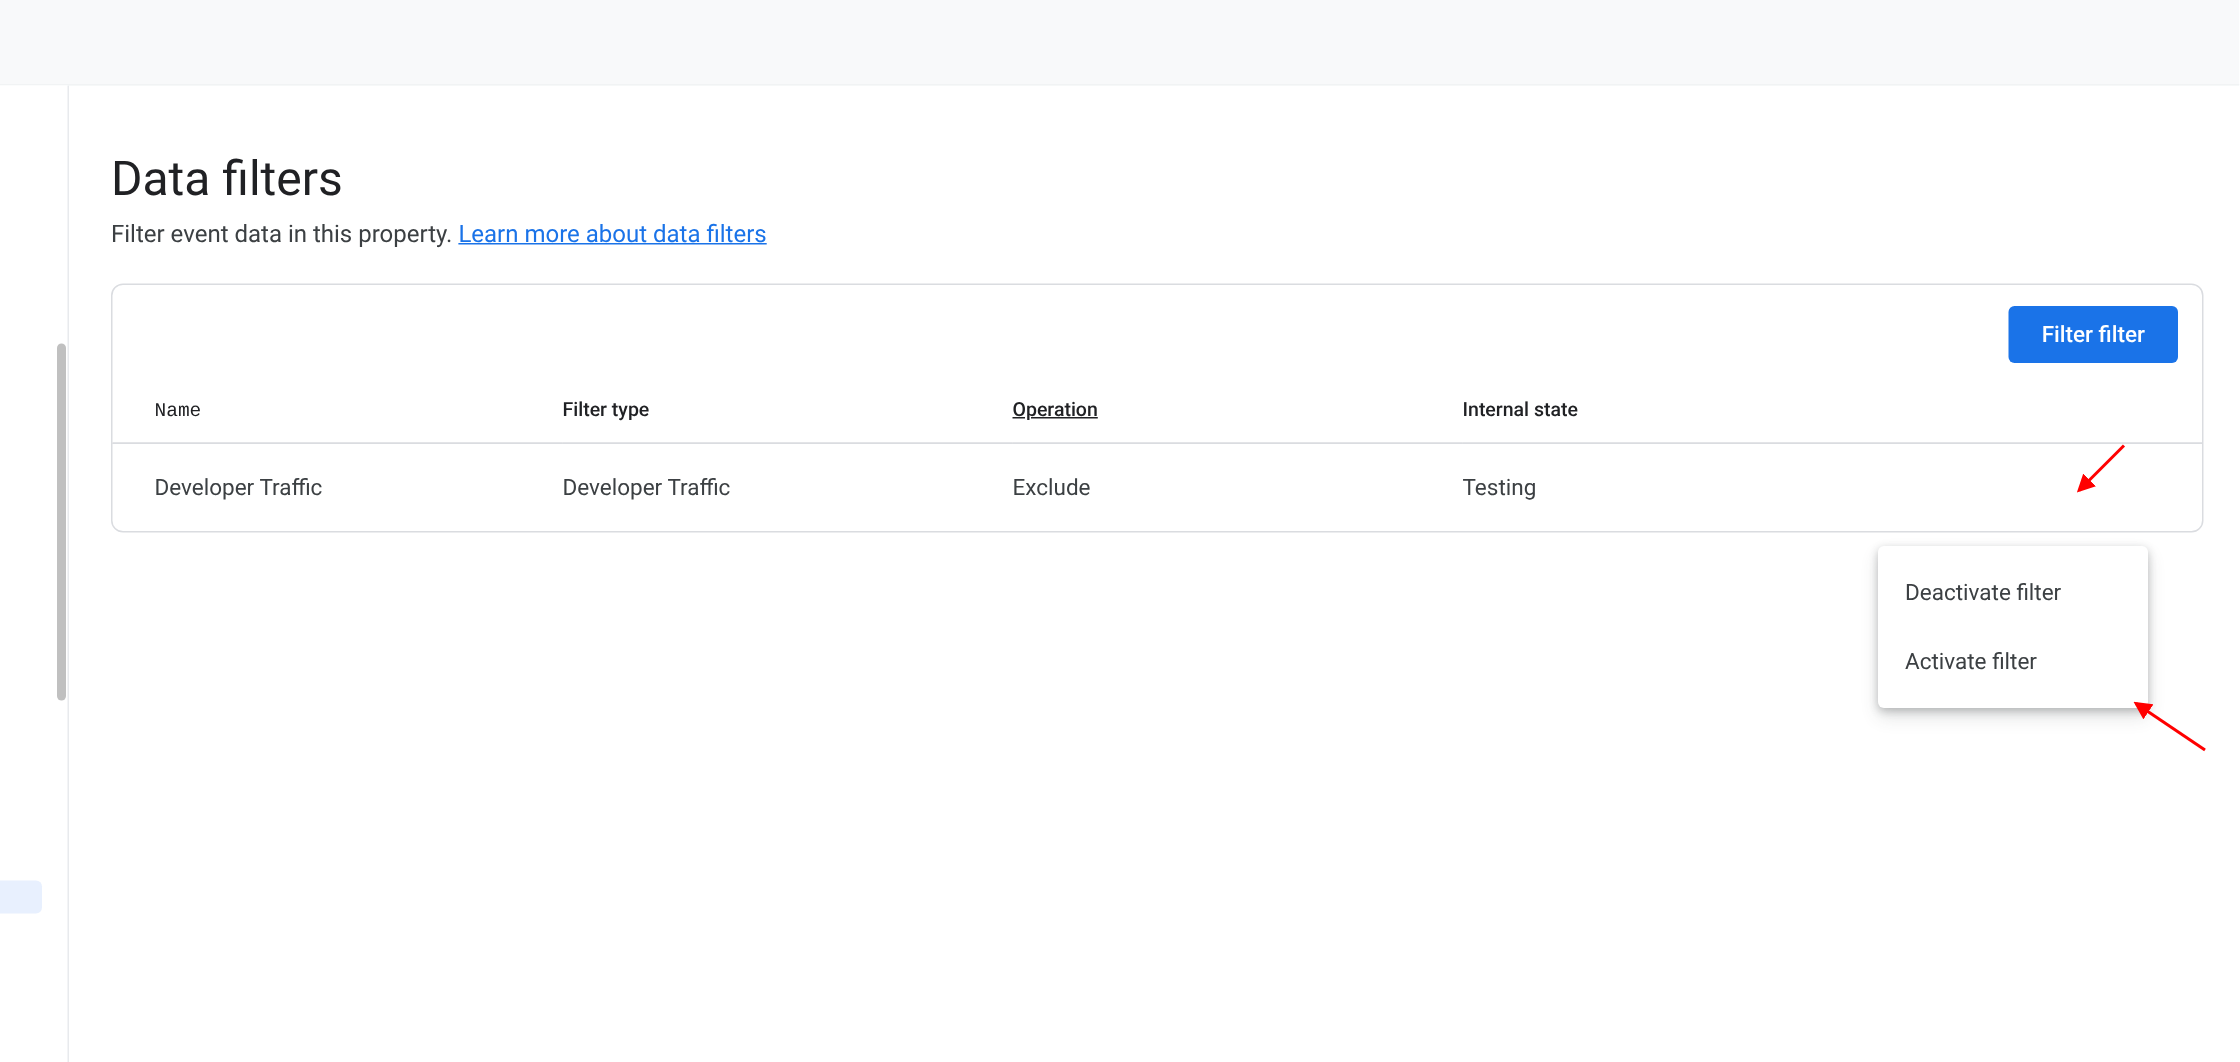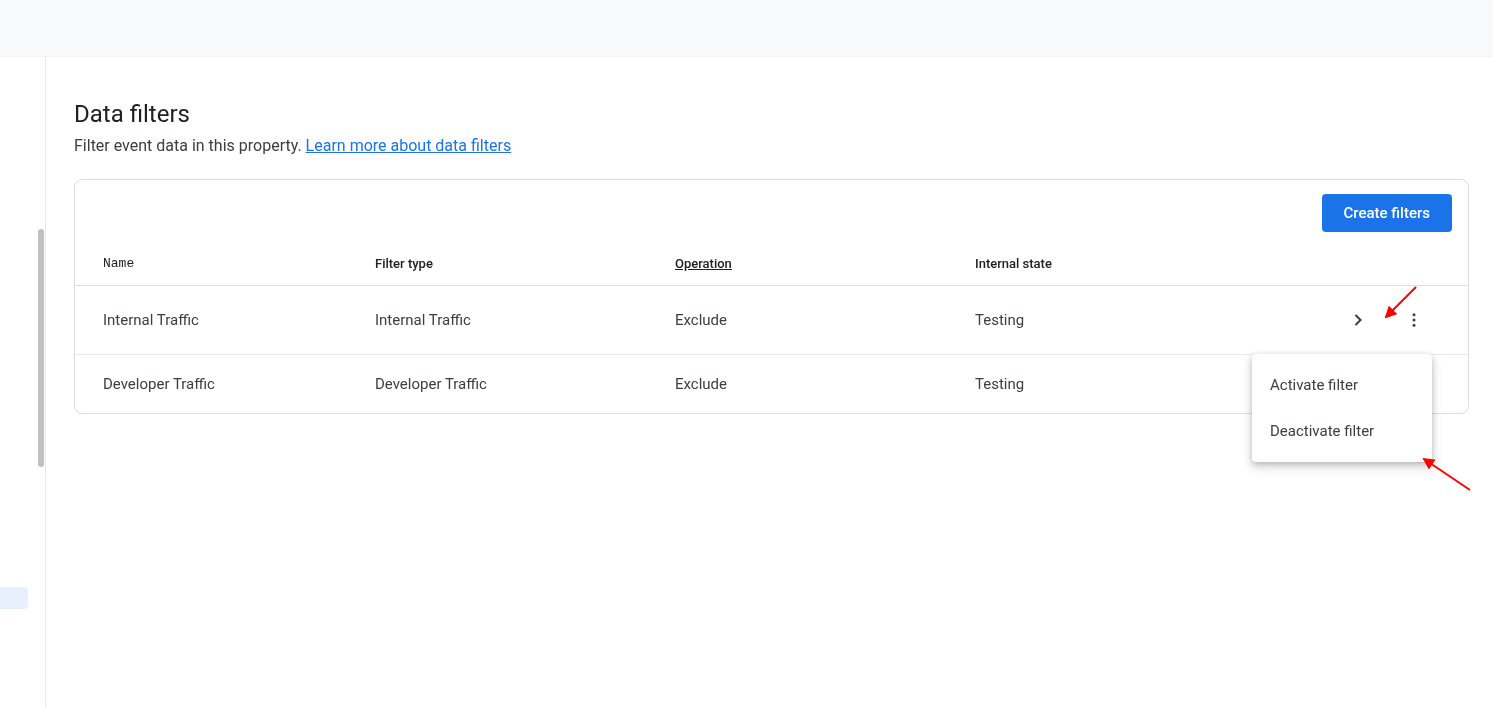--- a/index.html
+++ b/index.html
@@ -43,21 +43,21 @@
       background: #e8f0fe;
       border-radius: 0 4px 4px 0;
     }
     .content {
       position: absolute;
       left: 74px;
       top: 100px;
       right: 24px;
     }
     .page-title {
-      font-size: 24px;
+      font-size: 32px;
       font-weight: 400;
       color: #202124;
       margin-bottom: 8px;
     }
     .page-subtitle {
       font-size: 16px;
       color: #3c4043;
       margin-bottom: 24px;
     }
     .learn-link {
@@ -166,67 +166,47 @@
 <div class="content">
 
   <h1 class="page-title">Data filters</h1>
   <p class="page-subtitle">
     <span>Filter event data in this property. </span><a class="learn-link">Learn more about data filters</a>
   </p>
 
   <div class="card">
 
     <div class="card-top">
-      <button class="create-btn">Create filters</button>
+      <button class="create-btn">Filter filter</button>
     </div>
 
     <table>
       <thead>
         <tr>
           <th class="col-name">Name</th>
           <th class="col-type">Filter type</th>
           <th class="col-op">Operation</th>
           <th class="col-state">Internal state</th>
           <th class="col-actions"></th>
         </tr>
       </thead>
       <tbody>
         <tr>
-          <td>Internal Traffic</td>
-          <td>Internal Traffic</td>
-          <td>Exclude</td>
-          <td>Testing</td>
-          <td class="col-actions">
-            <span class="chevron-icon">
-              <svg width="20" height="20" viewBox="0 0 24 24" fill="none" stroke="#3c4043" stroke-width="2.5">
-                  <polyline points="9 6 15 12 9 18"></polyline>
-                </svg>
-            </span>
-            <span class="more-icon">
-              <svg width="18" height="18" viewBox="0 0 24 24" fill="#3c4043">
-                  <circle cx="12" cy="5" r="2"></circle>
-                  <circle cx="12" cy="12" r="2"></circle>
-                  <circle cx="12" cy="19" r="2"></circle>
-                </svg>
-            </span>
-          </td>
-        </tr>
-        <tr>
           <td>Developer Traffic</td>
           <td>Developer Traffic</td>
           <td>Exclude</td>
           <td>Testing</td>
           <td class="col-actions"></td>
         </tr>
       </tbody>
     </table>
 
     <div class="dropdown-menu">
+      <div class="dropdown-item">Deactivate filter</div>
       <div class="dropdown-item">Activate filter</div>
-      <div class="dropdown-item">Deactivate filter</div>
     </div>
 
     <svg class="annotation-arrow" style="top:105px; right:50px;" width="40" height="40">
       <defs>
           <marker id="ah1" markerWidth="6" markerHeight="6" refX="5" refY="3" orient="auto">
             <path d="M0,0 L6,3 L0,6 Z" fill="#ff0000"></path>
           </marker>
         </defs>
       <line x1="38" y1="2" x2="8" y2="32" stroke="#ff0000" stroke-width="2" marker-end="url(#ah1)"></line>
     </svg>

